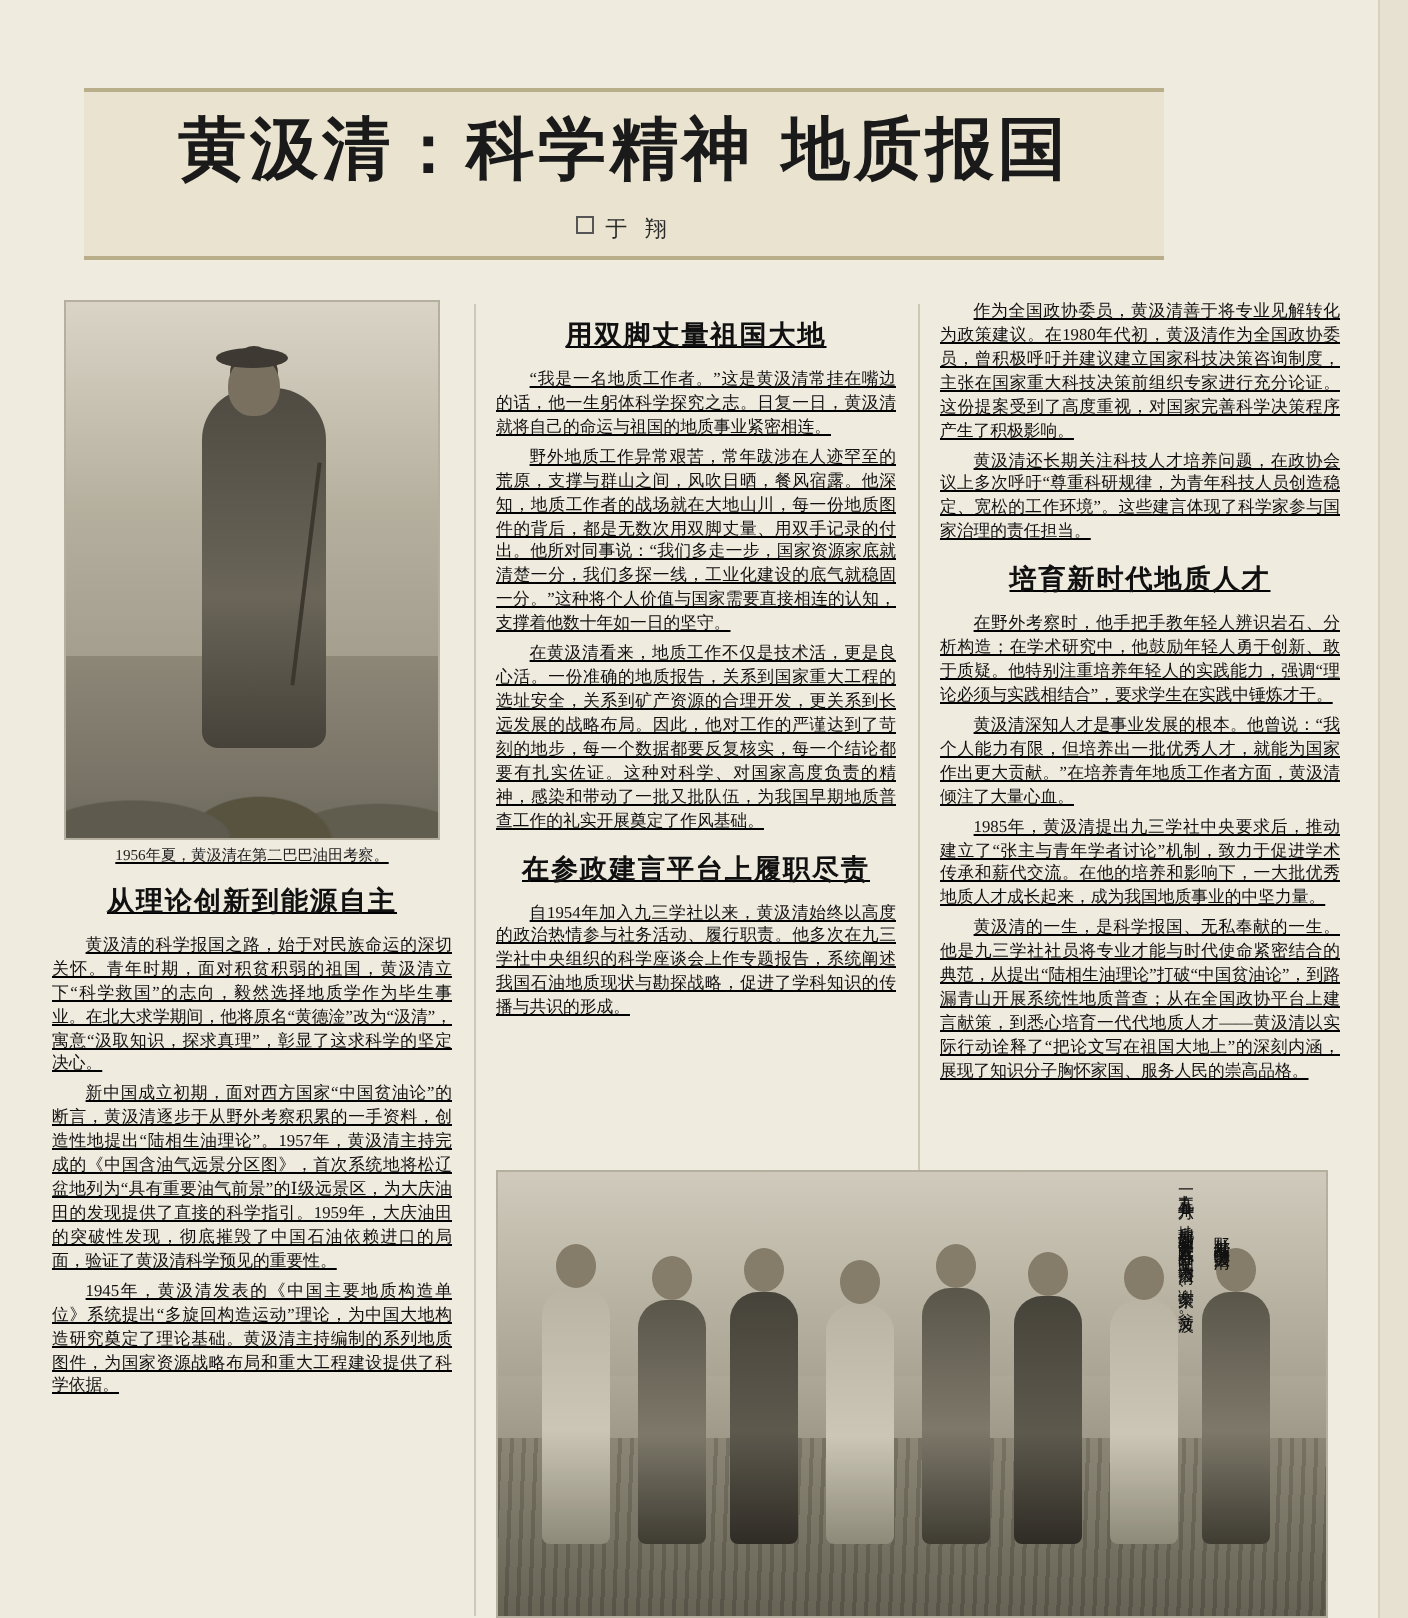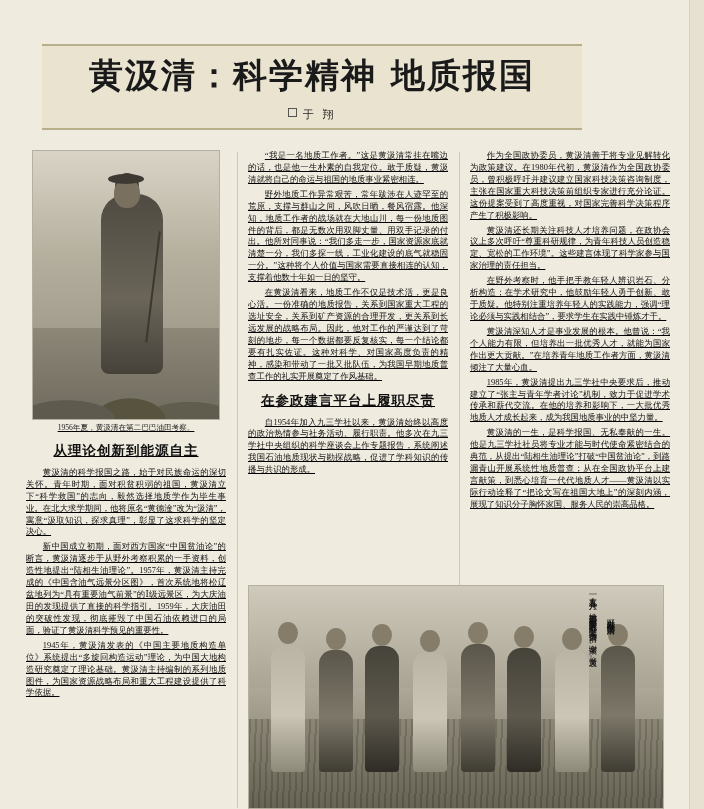--- a/index.html
+++ b/index.html
@@ -291,31 +291,33 @@
         <p class="caption">1956年夏，黄汲清在第二巴巴油田考察。</p>
 
         <h2 class="sub">从理论创新到能源自主</h2>
         <p>黄汲清的科学报国之路，始于对民族命运的深切关怀。青年时期，面对积贫积弱的祖国，黄汲清立下“科学救国”的志向，毅然选择地质学作为毕生事业。在北大求学期间，他将原名“黄德淦”改为“汲清”，寓意“汲取知识，探求真理”，彰显了这求科学的坚定决心。</p>
         <p>新中国成立初期，面对西方国家“中国贫油论”的断言，黄汲清逐步于从野外考察积累的一手资料，创造性地提出“陆相生油理论”。1957年，黄汲清主持完成的《中国含油气远景分区图》，首次系统地将松辽盆地列为“具有重要油气前景”的Ⅰ级远景区，为大庆油田的发现提供了直接的科学指引。1959年，大庆油田的突破性发现，彻底摧毁了中国石油依赖进口的局面，验证了黄汲清科学预见的重要性。</p>
         <p>1945年，黄汲清发表的《中国主要地质构造单位》系统提出“多旋回构造运动”理论，为中国大地构造研究奠定了理论基础。黄汲清主持编制的系列地质图件，为国家资源战略布局和重大工程建设提供了科学依据。</p>
         <p></p>
       </div>
 
       <div class="col col-2">
-        <p>“我是一名地质工作者。”这是黄汲清常挂在嘴边的话，也是他一生朴素的自我定位。敢于质疑，黄汲清就将自己的命运与祖国的地质事业紧密相连。</p>
+        <h2 class="sub">用双脚丈量祖国大地</h2>
+        <p>“我是一名地质工作者。”这是黄汲清常挂在嘴边的话，他一生躬体科学探究之志。日复一日，黄汲清就将自己的命运与祖国的地质事业紧密相连。</p>
         <p>野外地质工作异常艰苦，常年跋涉在人迹罕至的荒原，支撑与群山之间，风吹日晒，餐风宿露。他深知，地质工作者的战场就在大地山川，每一份地质图件的背后，都是无数次用双脚丈量、用双手记录的付出。他所对同事说：“我们多走一步，国家资源家底就清楚一分，我们多探一线，工业化建设的底气就稳固一分。”这种将个人价值与国家需要直接相连的认知，支撑着他数十年如一日的坚守。</p>
         <p>在黄汲清看来，地质工作不仅是技术活，更是良心活。一份准确的地质报告，关系到国家重大工程的选址安全，关系到矿产资源的合理开发，更关系到长远发展的战略布局。因此，他对工作的严谨达到了苛刻的地步，每一个数据都要反复核实，每一个结论都要有扎实佐证。这种对科学、对国家高度负责的精神，感染和带动了一批又批队伍，为我国早期地质普查工作的礼实开展奠定了作风基础。</p>
         <h2 class="sub">在参政建言平台上履职尽责</h2>
         <p>自1954年加入九三学社以来，黄汲清始终以高度的政治热情参与社务活动、履行职责。他多次在九三学社中央组织的科学座谈会上作专题报告，系统阐述我国石油地质现状与勘探战略，促进了学科知识的传播与共识的形成。</p>
       </div>
 
       <div class="col col-3">
         <div class="body3">
           <p>作为全国政协委员，黄汲清善于将专业见解转化为政策建议。在1980年代初，黄汲清作为全国政协委员，曾积极呼吁并建议建立国家科技决策咨询制度，主张在国家重大科技决策前组织专家进行充分论证。这份提案受到了高度重视，对国家完善科学决策程序产生了积极影响。</p>
           <p>黄汲清还长期关注科技人才培养问题，在政协会议上多次呼吁“尊重科研规律，为青年科技人员创造稳定、宽松的工作环境”。这些建言体现了科学家参与国家治理的责任担当。</p>
+          <h2 class="sub">培育新时代地质人才</h2>
           <p>在野外考察时，他手把手教年轻人辨识岩石、分析构造；在学术研究中，他鼓励年轻人勇于创新、敢于质疑。他特别注重培养年轻人的实践能力，强调“理论必须与实践相结合”，要求学生在实践中锤炼才干。</p>
           <p>黄汲清深知人才是事业发展的根本。他曾说：“我个人能力有限，但培养出一批优秀人才，就能为国家作出更大贡献。”在培养青年地质工作者方面，黄汲清倾注了大量心血。</p>
           <p>1985年，黄汲清提出九三学社中央要求后，推动建立了“张主与青年学者讨论”机制，致力于促进学术传承和薪代交流。在他的培养和影响下，一大批优秀地质人才成长起来，成为我国地质事业的中坚力量。</p>
           <p>黄汲清的一生，是科学报国、无私奉献的一生。他是九三学社社员将专业才能与时代使命紧密结合的典范，从提出“陆相生油理论”打破“中国贫油论”，到路漏青山开展系统性地质普查；从在全国政协平台上建言献策，到悉心培育一代代地质人才——黄汲清以实际行动诠释了“把论文写在祖国大地上”的深刻内涵，展现了知识分子胸怀家国、服务人民的崇高品格。</p>
         </div>
       </div>
     </div>
 
     <div class="photo photo-2" style="position:absolute; left:248px; top:567px;">
       <div class="ph2bg"></div>

